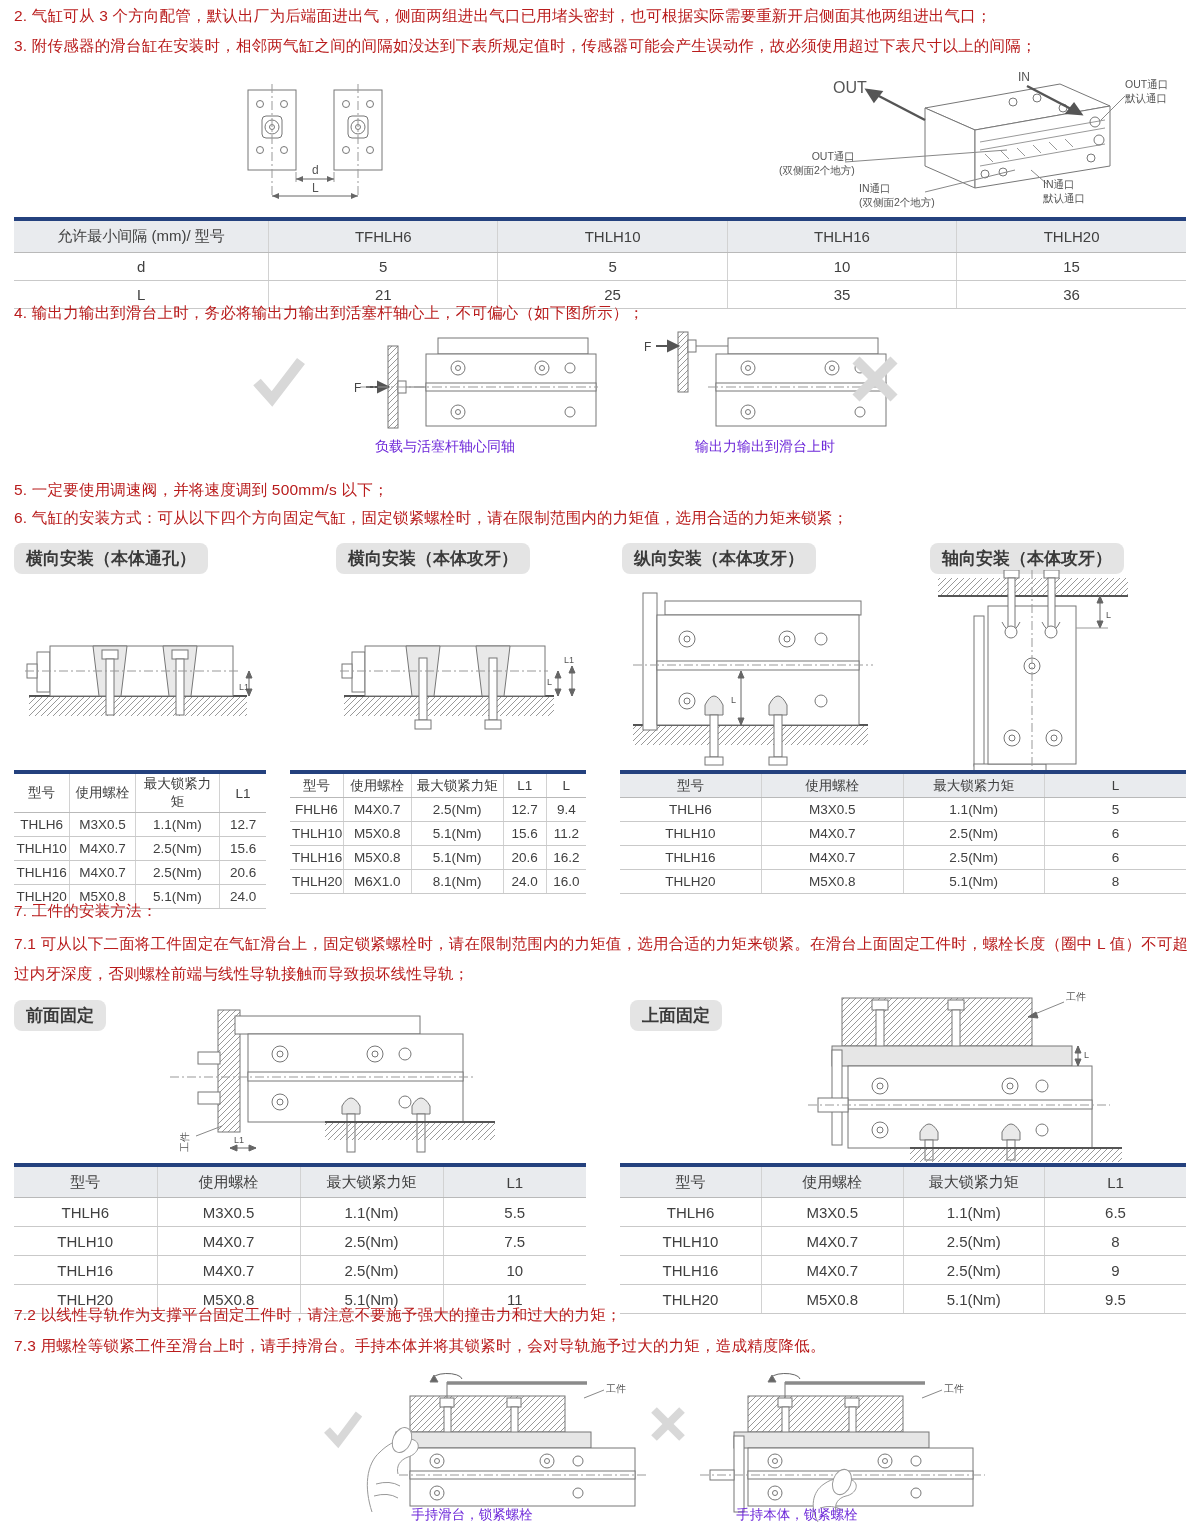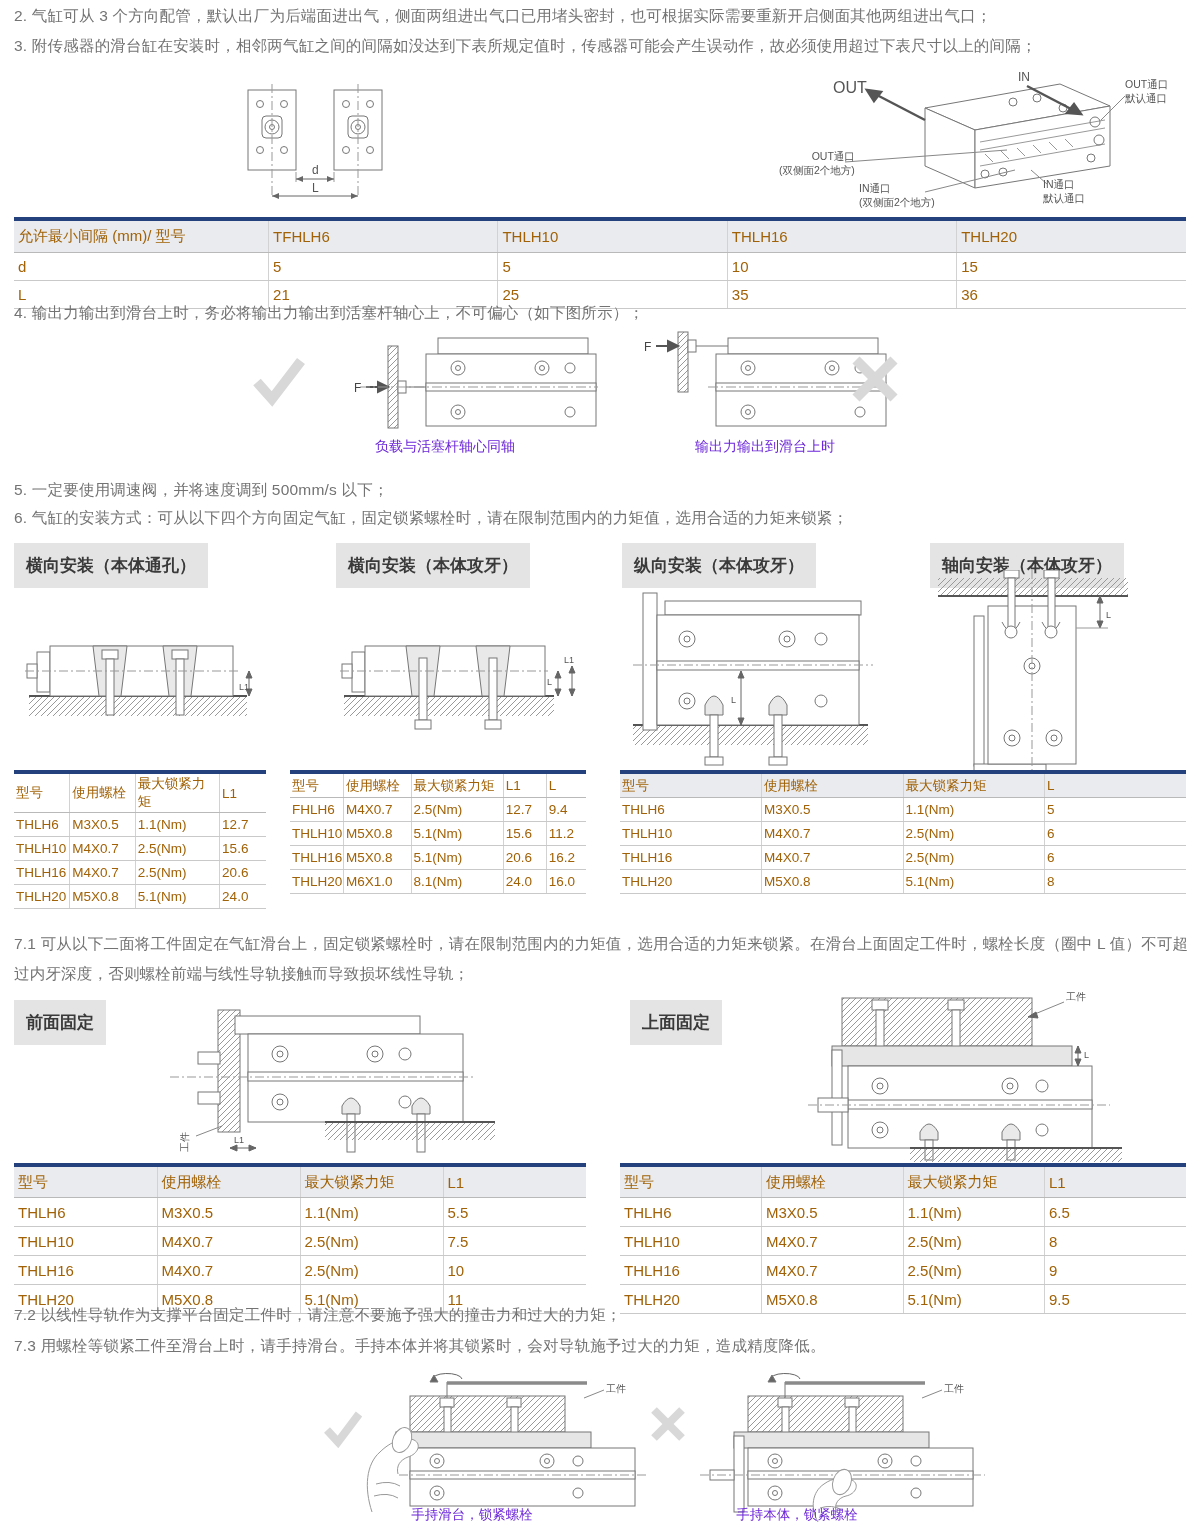--- a/index.html
+++ b/index.html
@@ -1,26 +1,26 @@
 <!DOCTYPE html>
 <html><head>
 <meta charset="utf-8">
 <style>
   html,body{margin:0;padding:0;background:#fff;}
   .page{position:relative;width:1200px;height:1535px;background:#fff;overflow:hidden;
         font-family:"Liberation Sans","DejaVu Sans",sans-serif;color:#4d4d4d;}
-  .para{position:absolute;left:14px;width:1178px;font-size:15.5px;color:#737373;letter-spacing:.2px;}
+  .para{position:absolute;left:14px;width:1178px;font-size:15.5px;color:#b91c1c;letter-spacing:.2px;}
   .chip{position:absolute;background:#e4e4e4;color:#3a3a3a;font-size:17px;font-weight:bold;
-        padding:11px 12px;white-space:nowrap;}
+        padding:4px 12px;white-space:nowrap;border-radius:8px;}
   .cap{position:absolute;font-size:14px;color:#6d28d9;text-align:center;}
   .fig{position:absolute;}
   .lbl{position:absolute;font-size:10.5px;color:#555;line-height:1.3;white-space:nowrap;}
   .tbl-wrap{position:absolute;border-top:4px solid #24417e;background:#fff;}
   table{border-collapse:collapse;table-layout:fixed;width:100%;}
-  .tbl{font-size:15px;color:#a16207;text-align:left;}
+  .tbl{font-size:15px;color:#404040;text-align:center;}
   .tbl th{font-weight:normal;border-bottom:1px solid #b9b9b9;}
   .tbl td{border-bottom:1px solid #c9c9c9;}
   .tbl th,.tbl td{border-right:1px solid #d2d2d2;padding:1px 4px;overflow:hidden;}
   .tbl th:last-child,.tbl td:last-child{border-right:none;}
   .gray-head th{background:#e9ebee;}
   .t-spacing th{height:29px;} .t-spacing td{height:25px;}
   .t-spacing th:nth-child(1),.t-spacing td:nth-child(1){width:21%;}
   .small th,.small td{height:21px;font-size:13.5px;padding:1px 2px;}
   .tA th:nth-child(1){width:22%}.tA th:nth-child(2){width:26%}.tA th:nth-child(3){width:34%}.tA th:nth-child(4){width:18%}
   .tB th:nth-child(1){width:18%}.tB th:nth-child(2){width:23%}.tB th:nth-child(3){width:32%}.tB th:nth-child(4){width:14%}.tB th:nth-child(5){width:13%}
@@ -495,20 +495,21 @@
           <tr>
             <td>THLH20</td>
             <td>M5X0.8</td>
             <td>5.1(Nm)</td>
             <td>8</td>
           </tr>
         </tbody>
       </table>
   </div>
 
+  <div class="para" style="top:901px">7. 工件的安装方法：</div>
   <div class="para" style="top:929px;line-height:30px">7.1 可从以下二面将工件固定在气缸滑台上，固定锁紧螺栓时，请在限制范围内的力矩值，选用合适的力矩来锁紧。在滑台上面固定工件时，螺栓长度（圈中 L 值）不可超过内牙深度，否则螺栓前端与线性导轨接触而导致损坏线性导轨；</div>
 
   <div class="chip" style="left:14px;top:1000px">前面固定</div>
   <div class="chip" style="left:630px;top:1000px">上面固定</div>
 
   <div class="fig" style="left:130px;top:1002px">
     <svg width="420" height="158" viewBox="0 0 420 158">
       <defs>
           <pattern id="hf1" width="6" height="6" patternUnits="userSpaceOnUse">
             <path d="M0 6 L6 0" stroke="#999" stroke-width="1"></path>

